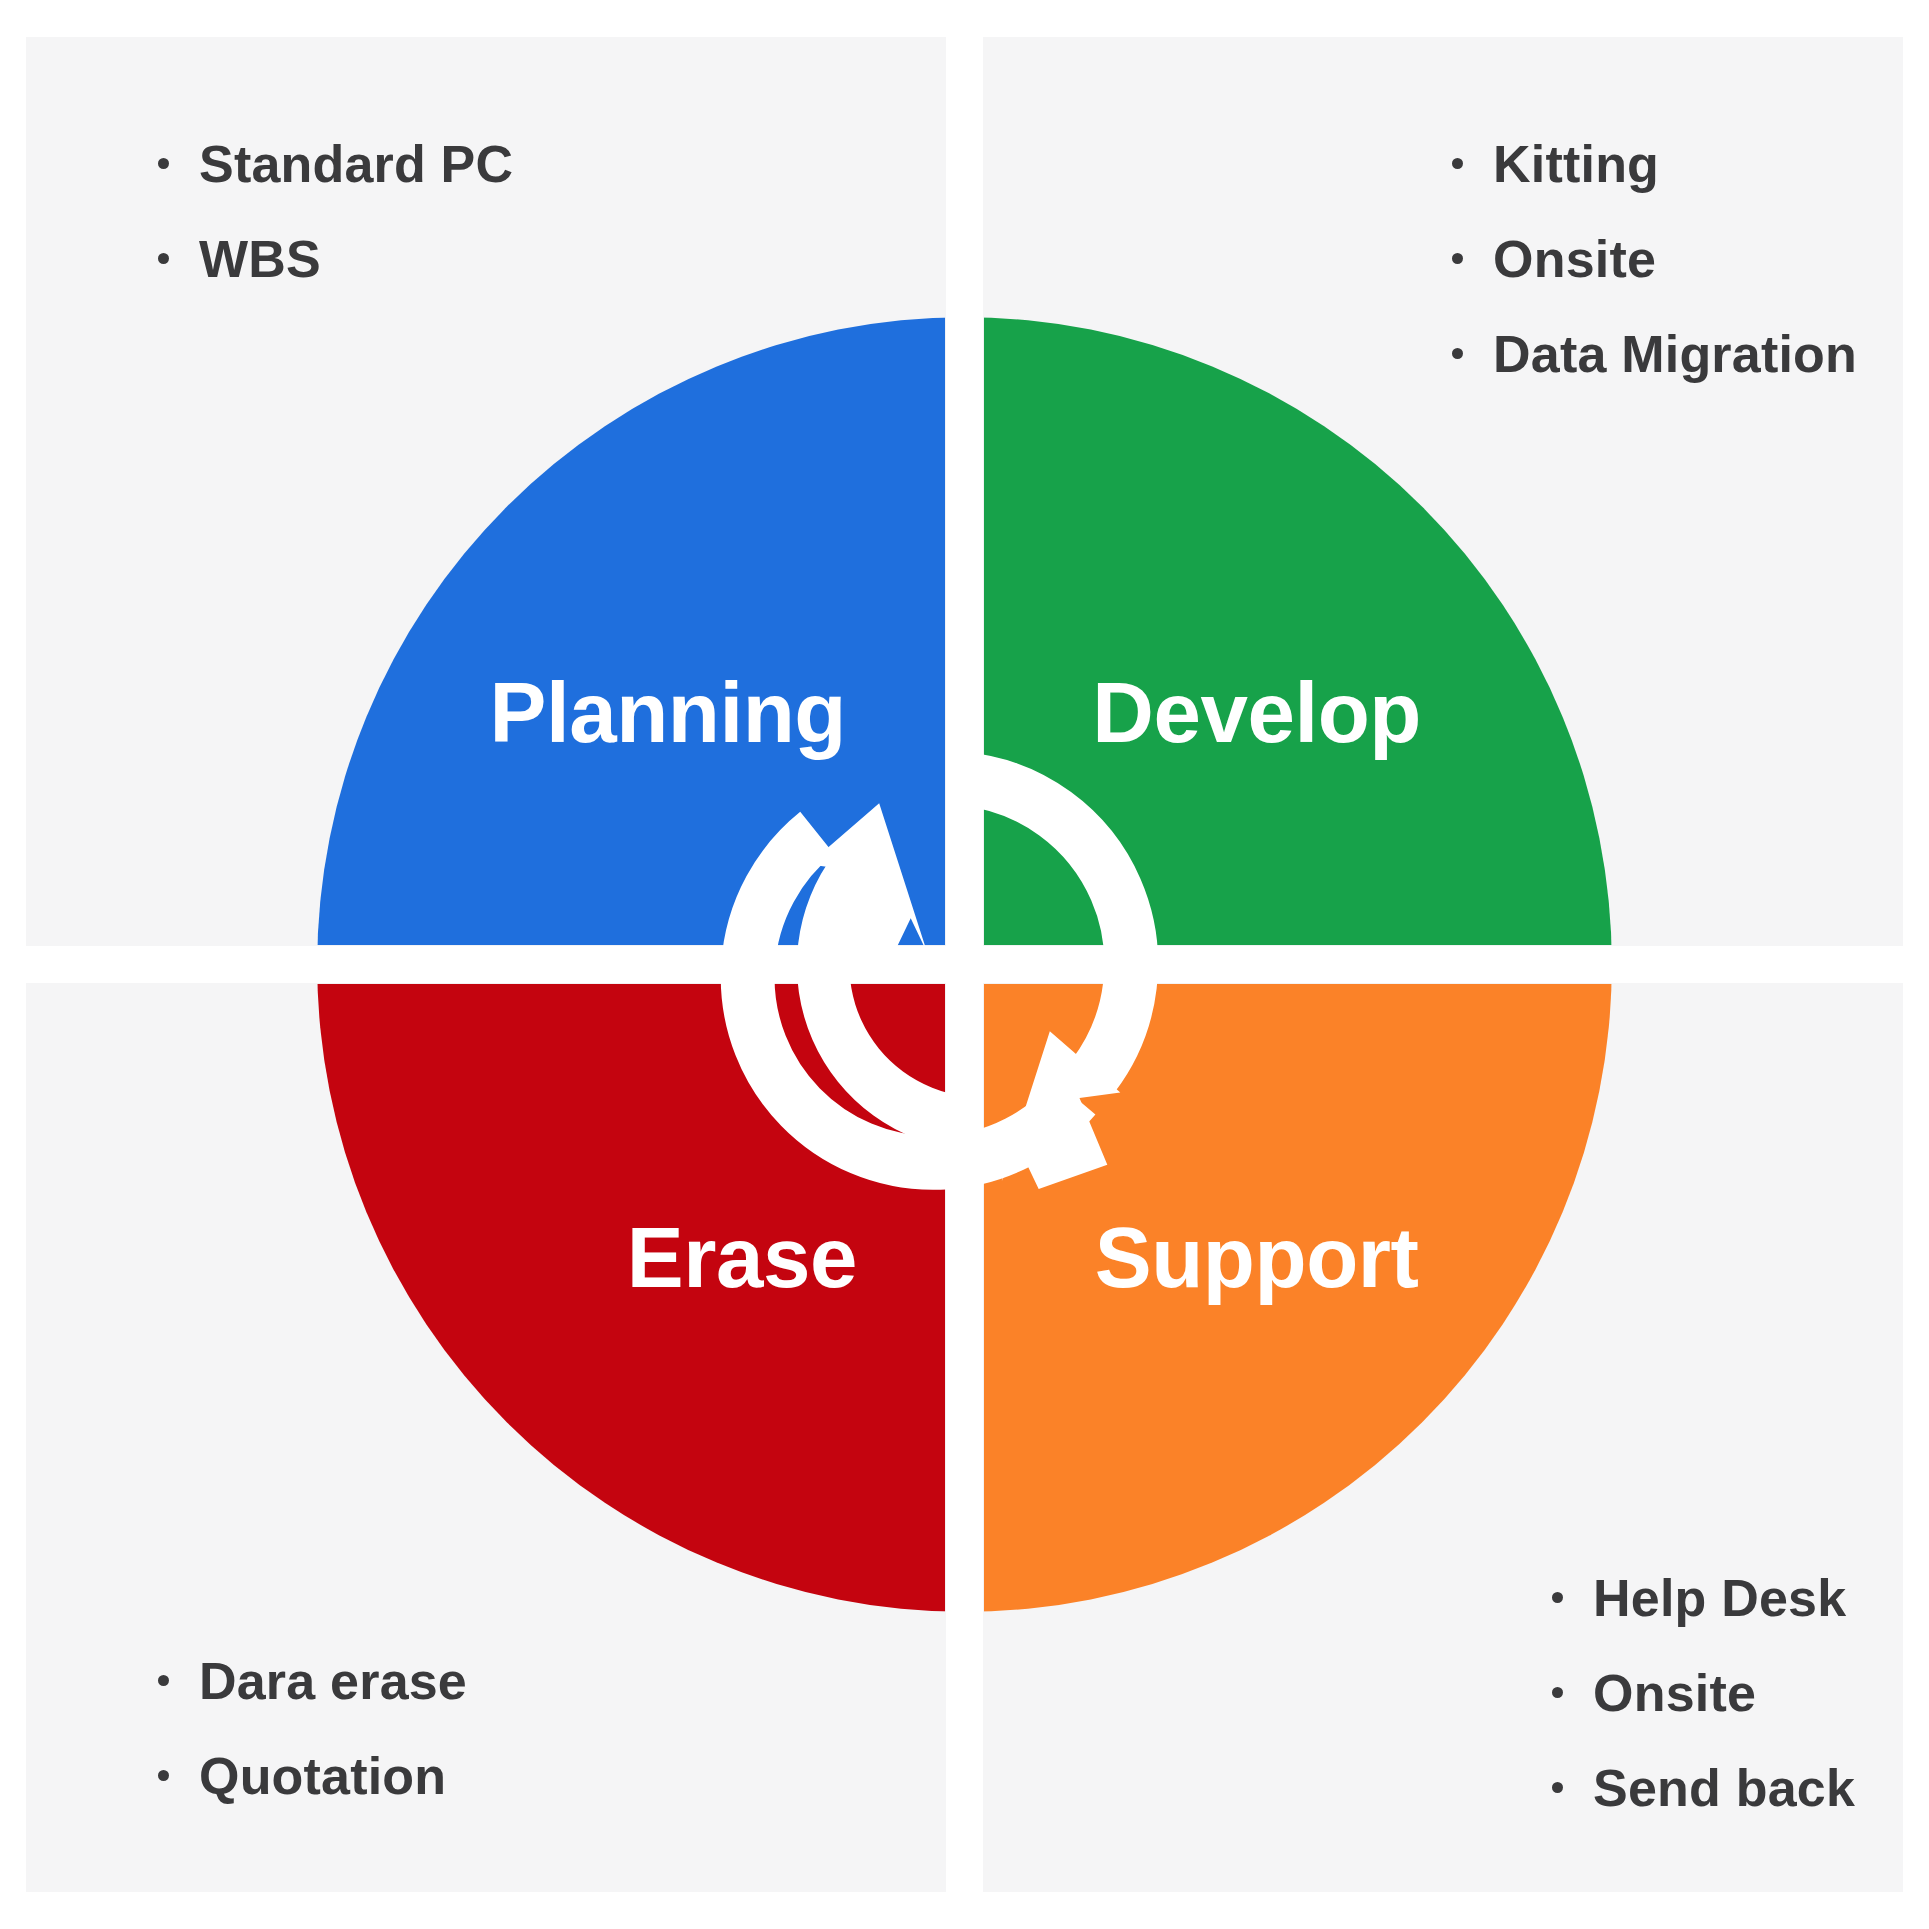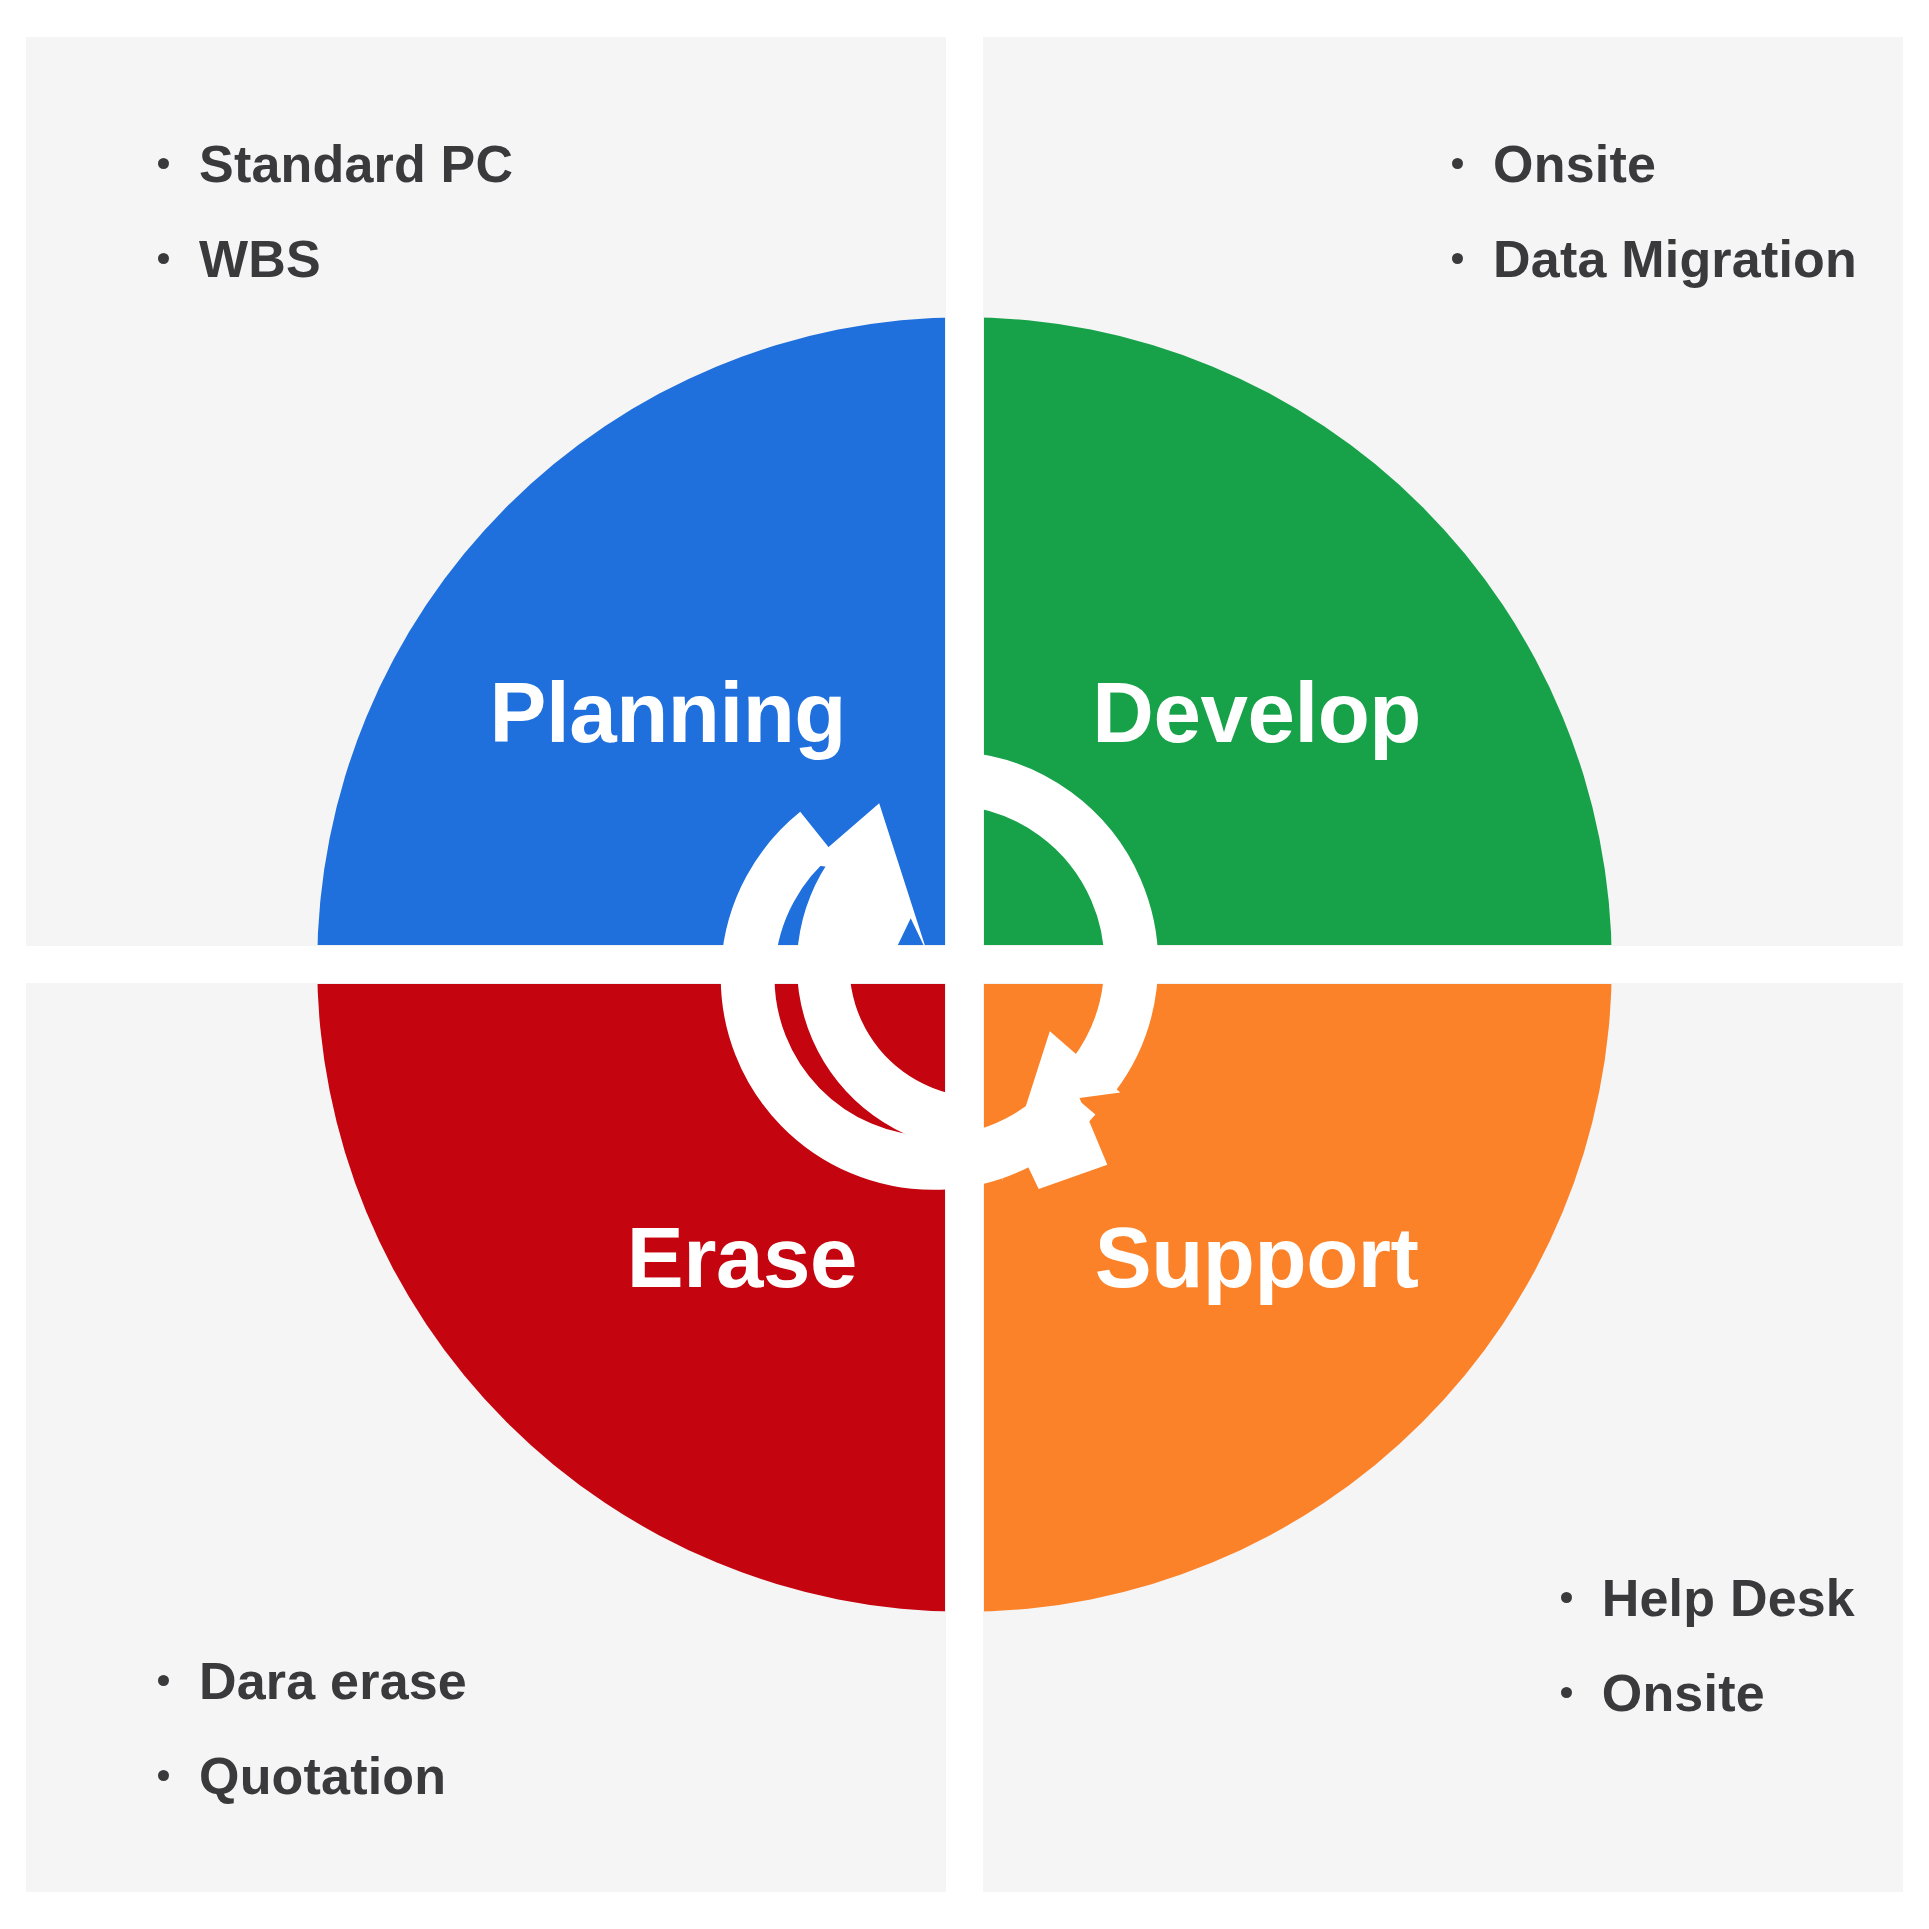--- a/index.html
+++ b/index.html
@@ -150,20 +150,24 @@
       </li>
     <li>
         <span class="dot"></span>
         <span>WBS</span>
       </li>
   </ul>
 
   <ul class="bullets list-develop">
     <li>
         <span class="dot"></span>
+        <span>Kitting</span>
+      </li>
+    <li>
+        <span class="dot"></span>
         <span>Onsite</span>
       </li>
     <li>
         <span class="dot"></span>
         <span>Data Migration</span>
       </li>
   </ul>
 
   <ul class="bullets list-erase">
     <li>
@@ -178,16 +182,20 @@
 
   <ul class="bullets list-support">
     <li>
         <span class="dot"></span>
         <span>Help Desk</span>
       </li>
     <li>
         <span class="dot"></span>
         <span>Onsite</span>
       </li>
+    <li>
+        <span class="dot"></span>
+        <span>Send back</span>
+      </li>
   </ul>
 
 </div>
 
 
 </body></html>

